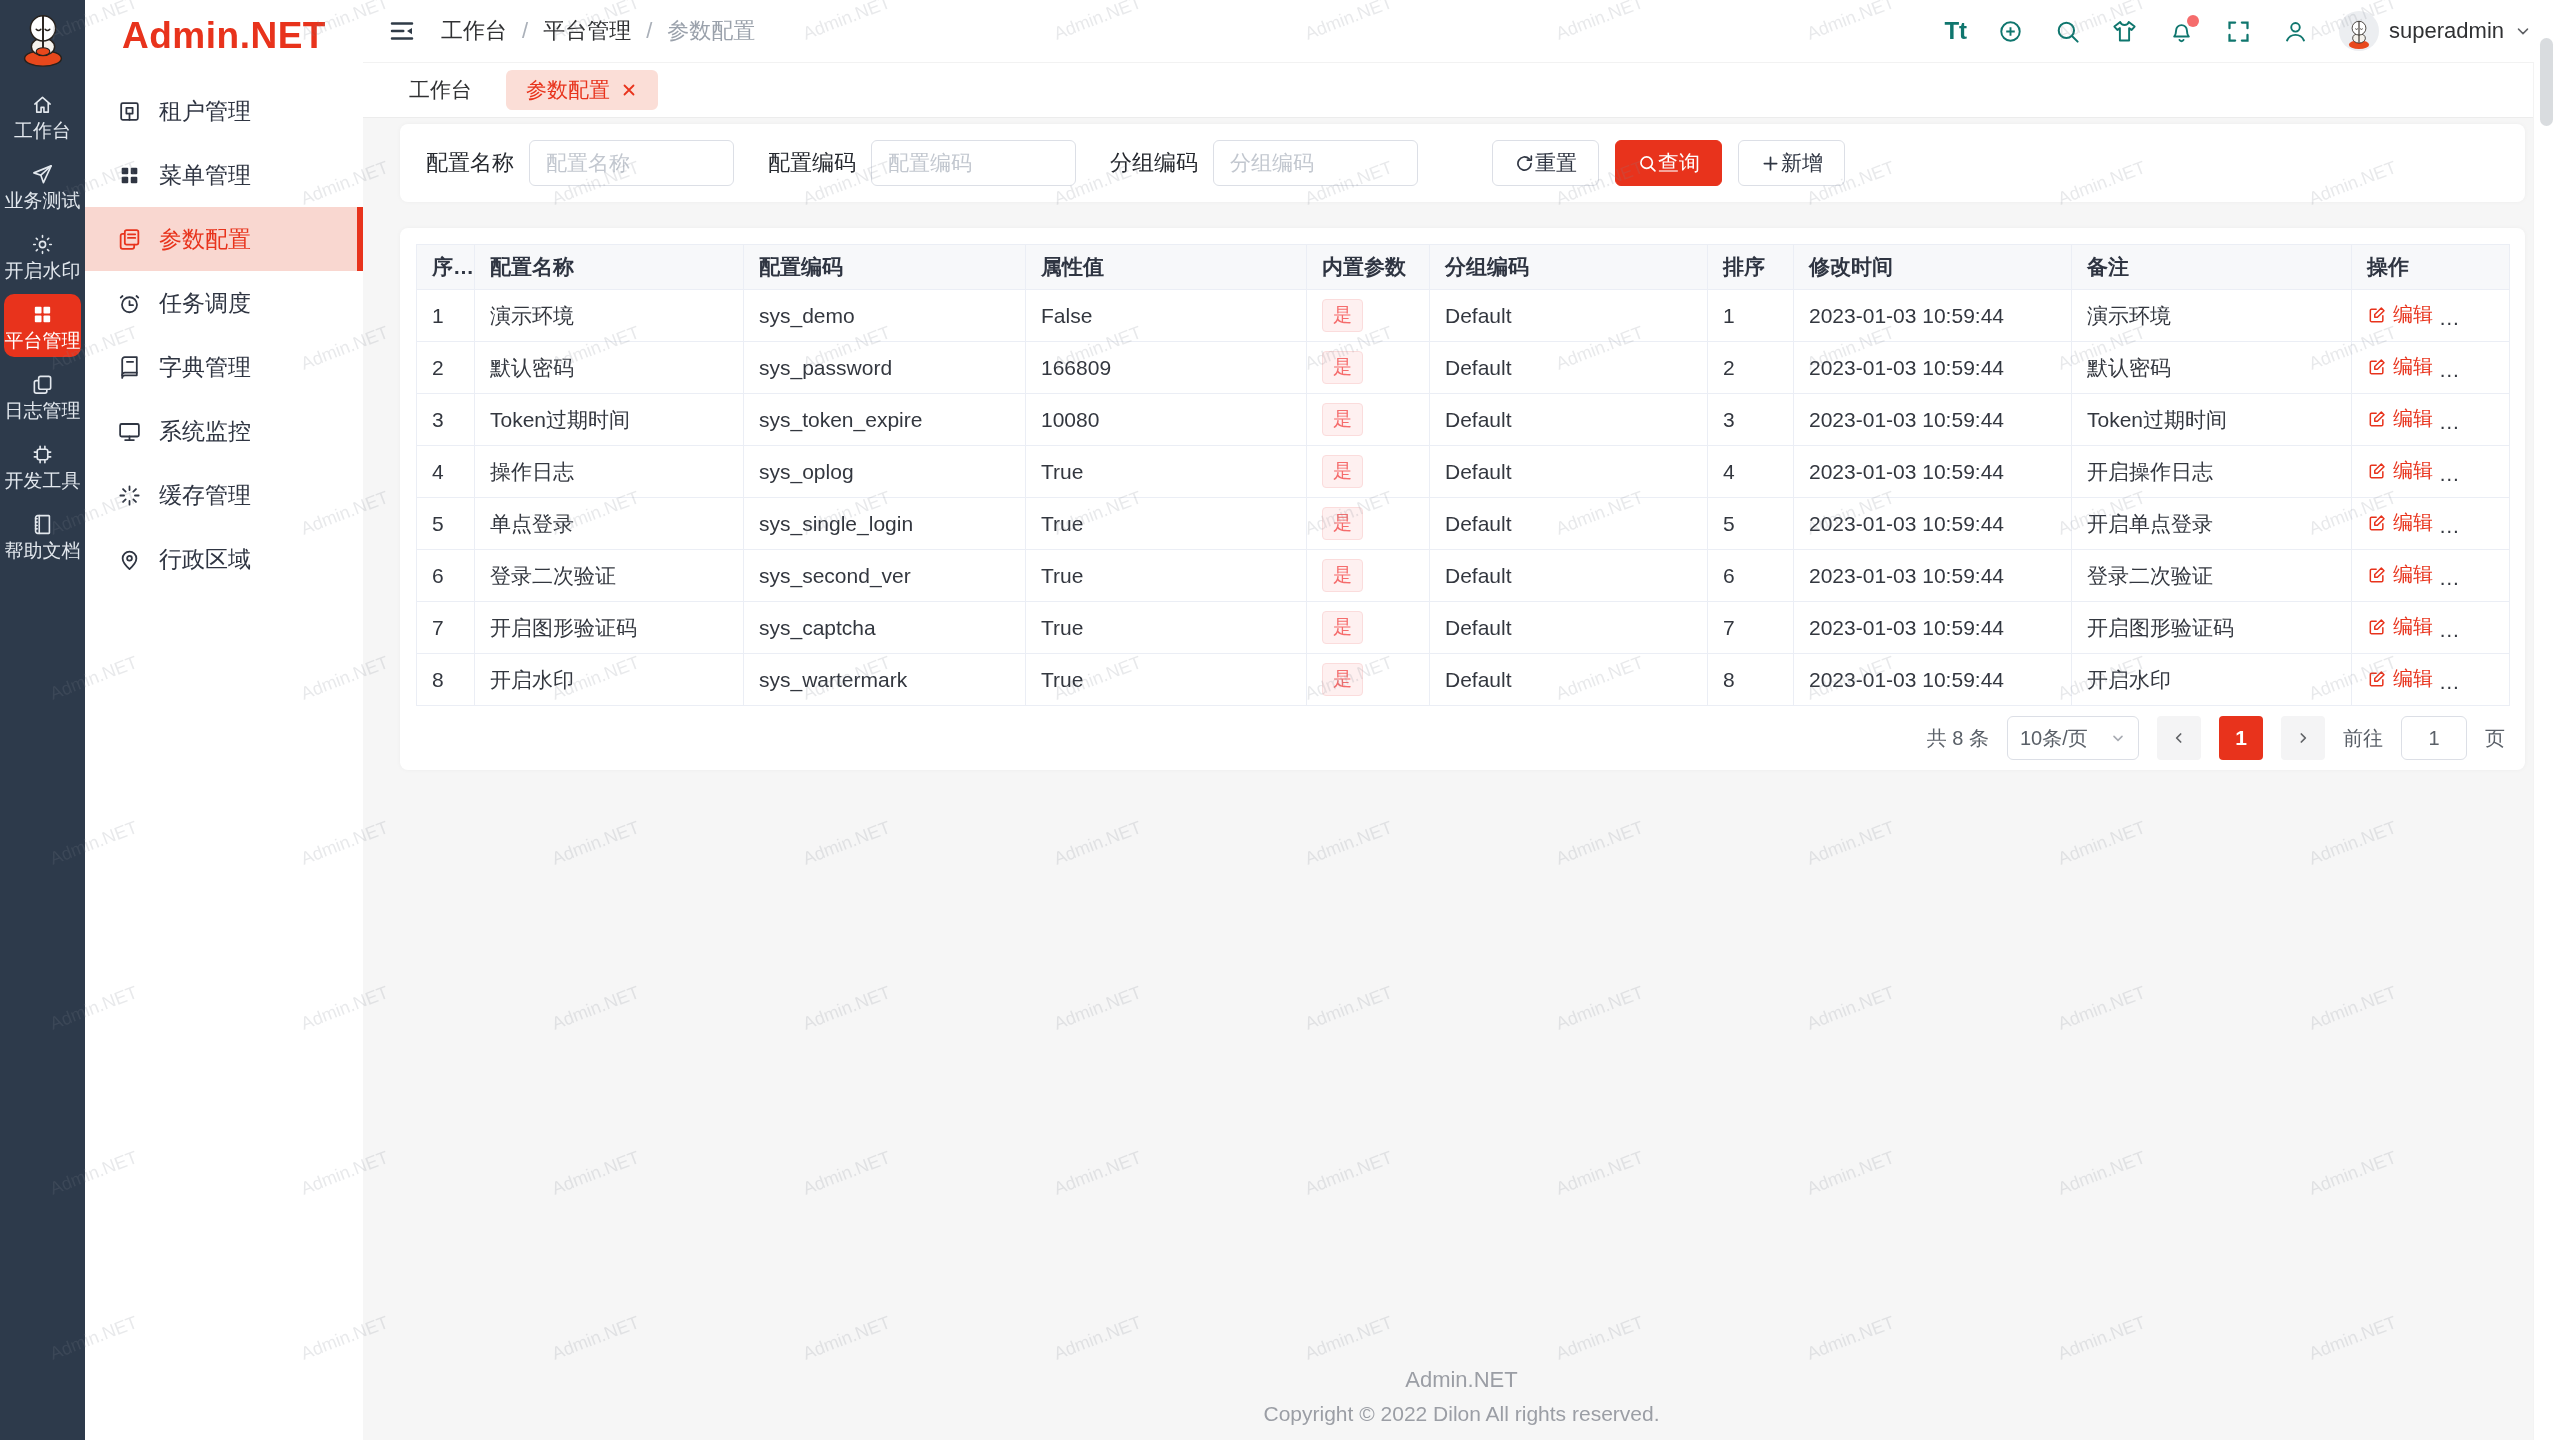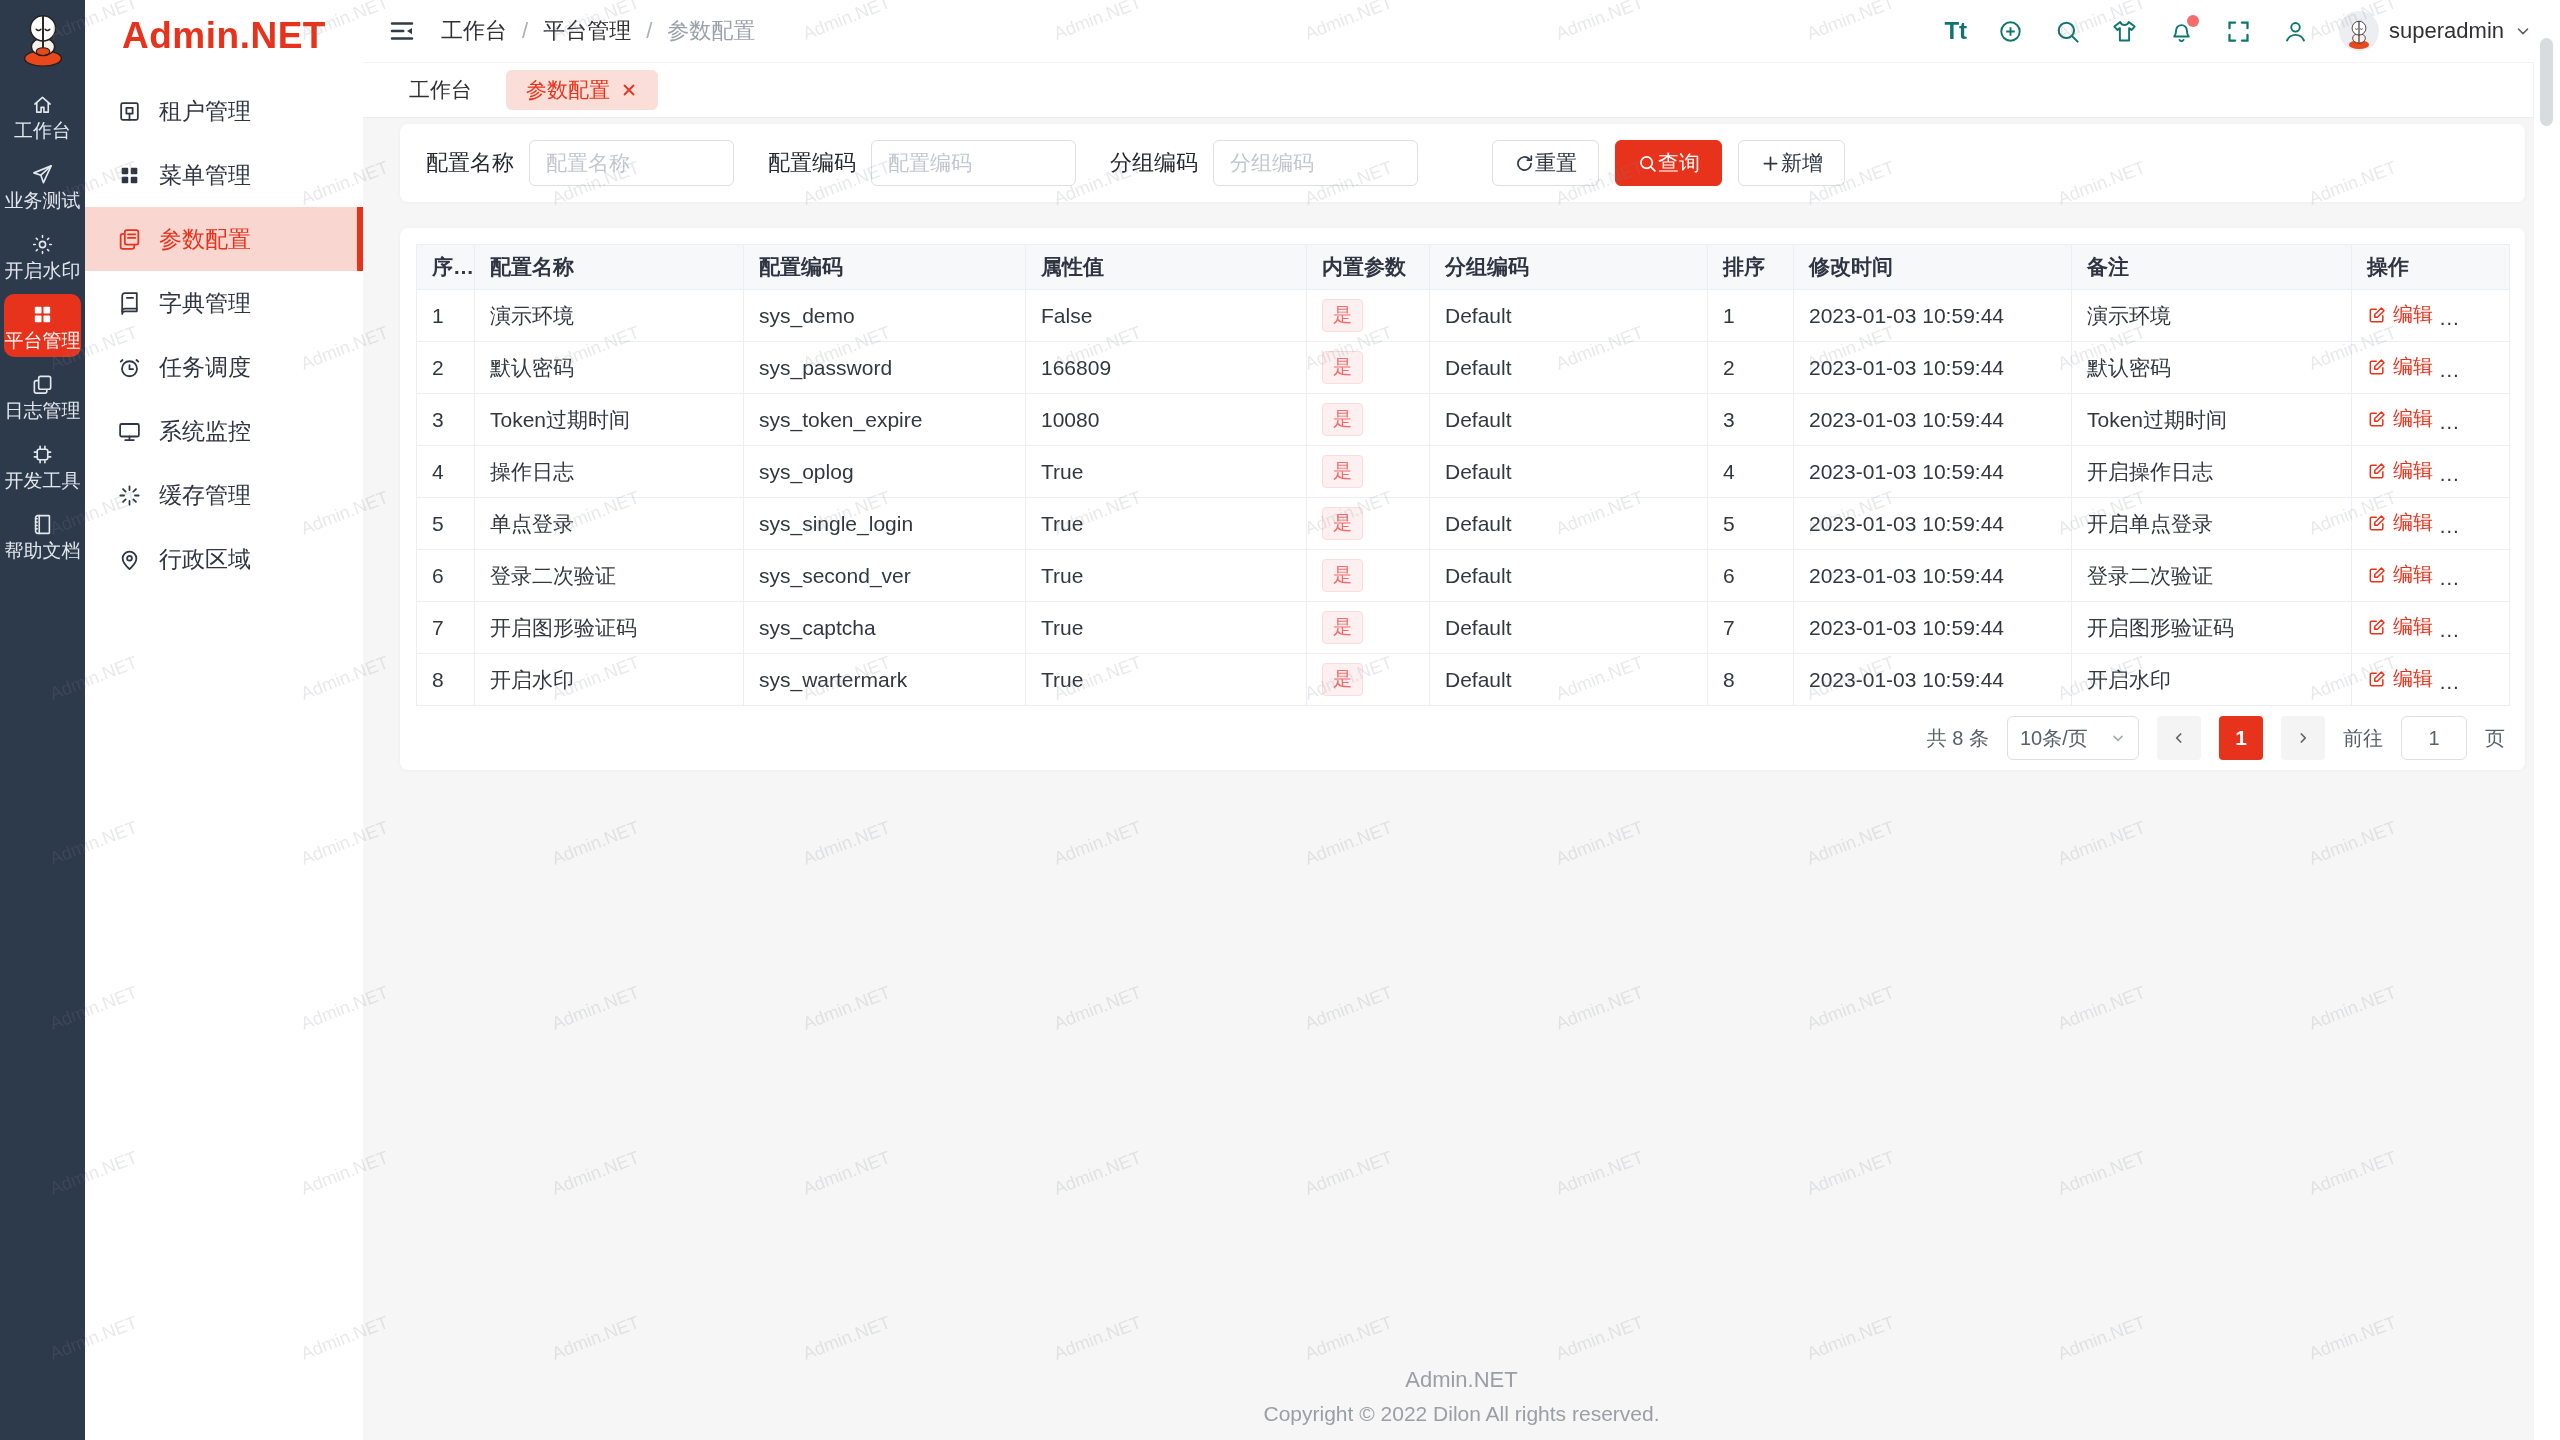--- a/index.html
+++ b/index.html
@@ -193,33 +193,33 @@
         <div class="menu-item active">
           <svg viewBox="0 0 24 24" fill="none" stroke="currentColor" stroke-width="1.7" stroke-linecap="round" stroke-linejoin="round">
             <rect x="7.5" y="3" width="13" height="14" rx="1.8"></rect>
             <path d="M16.5 17v2a2 2 0 0 1-2 2h-9a2 2 0 0 1-2-2V8.5a2 2 0 0 1 2-2H7"></path>
             <path d="M10.5 7h7M10.5 10.5h7"></path>
           </svg>
           <span>参数配置</span>
         </div>
         <div class="menu-item">
           <svg viewBox="0 0 24 24" fill="none" stroke="currentColor" stroke-width="1.7" stroke-linecap="round" stroke-linejoin="round">
+            <circle cx="12" cy="13.2" r="7.2"></circle>
+            <path d="M12 9.8v3.8h3.4"></path>
+            <path d="M5.3 4.8 3.6 6.4M18.7 4.8l1.7 1.6"></path>
+          </svg>
+          <span>任务调度</span>
+        </div>
+        <div class="menu-item">
+          <svg viewBox="0 0 24 24" fill="none" stroke="currentColor" stroke-width="1.7" stroke-linecap="round" stroke-linejoin="round">
             <path d="M5 4.5A2.5 2.5 0 0 1 7.5 2H19v17.5H7.5A2.5 2.5 0 0 0 5 22z"></path>
             <path d="M5 19.5A2.5 2.5 0 0 1 7.5 17H19"></path>
             <path d="M9.5 6.5h6"></path>
           </svg>
           <span>字典管理</span>
-        </div>
-        <div class="menu-item">
-          <svg viewBox="0 0 24 24" fill="none" stroke="currentColor" stroke-width="1.7" stroke-linecap="round" stroke-linejoin="round">
-            <circle cx="12" cy="13.2" r="7.2"></circle>
-            <path d="M12 9.8v3.8h3.4"></path>
-            <path d="M5.3 4.8 3.6 6.4M18.7 4.8l1.7 1.6"></path>
-          </svg>
-          <span>任务调度</span>
         </div>
         <div class="menu-item">
           <svg viewBox="0 0 24 24" fill="none" stroke="currentColor" stroke-width="1.7" stroke-linecap="round" stroke-linejoin="round">
             <rect x="3" y="4.8" width="18" height="12" rx="1.4"></rect>
             <path d="M12 16.8v3.4M7.8 20.2h8.4"></path>
           </svg>
           <span>系统监控</span>
         </div>
         <div class="menu-item">
           <svg viewBox="0 0 24 24" fill="none" stroke="currentColor" stroke-width="1.7" stroke-linecap="round" stroke-linejoin="round">

